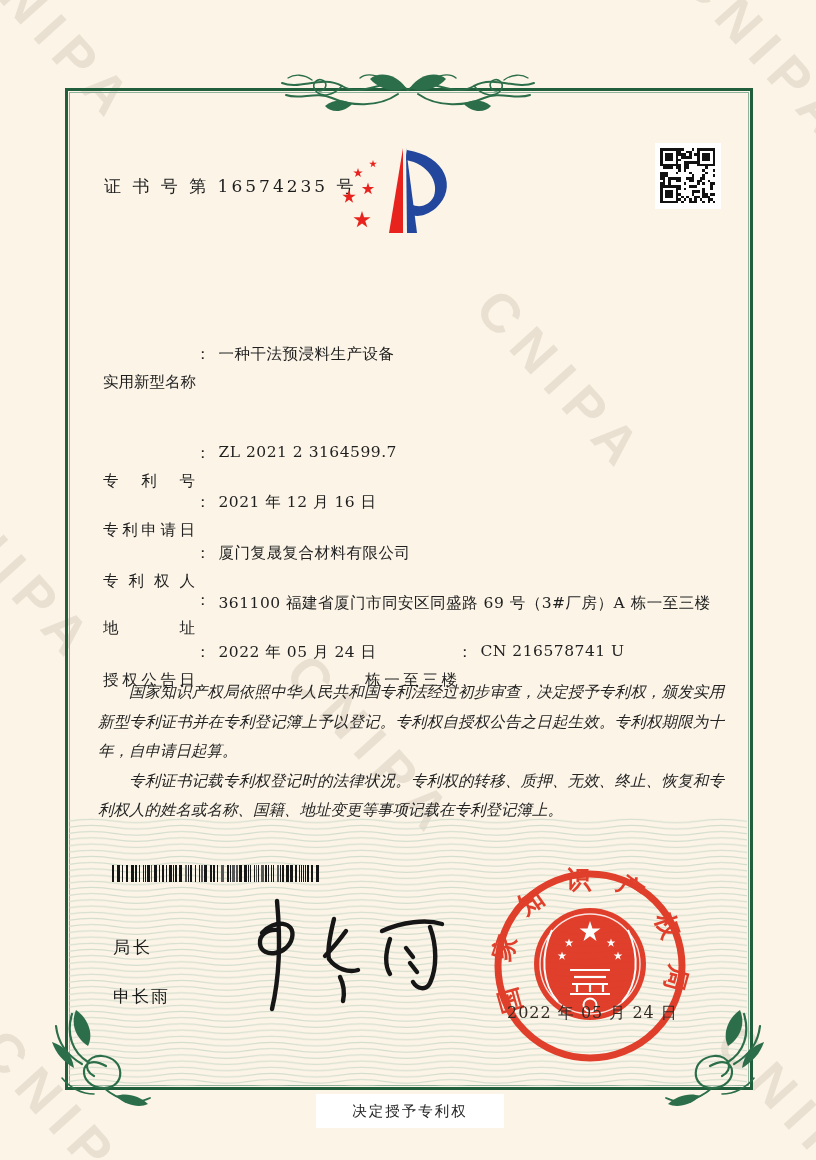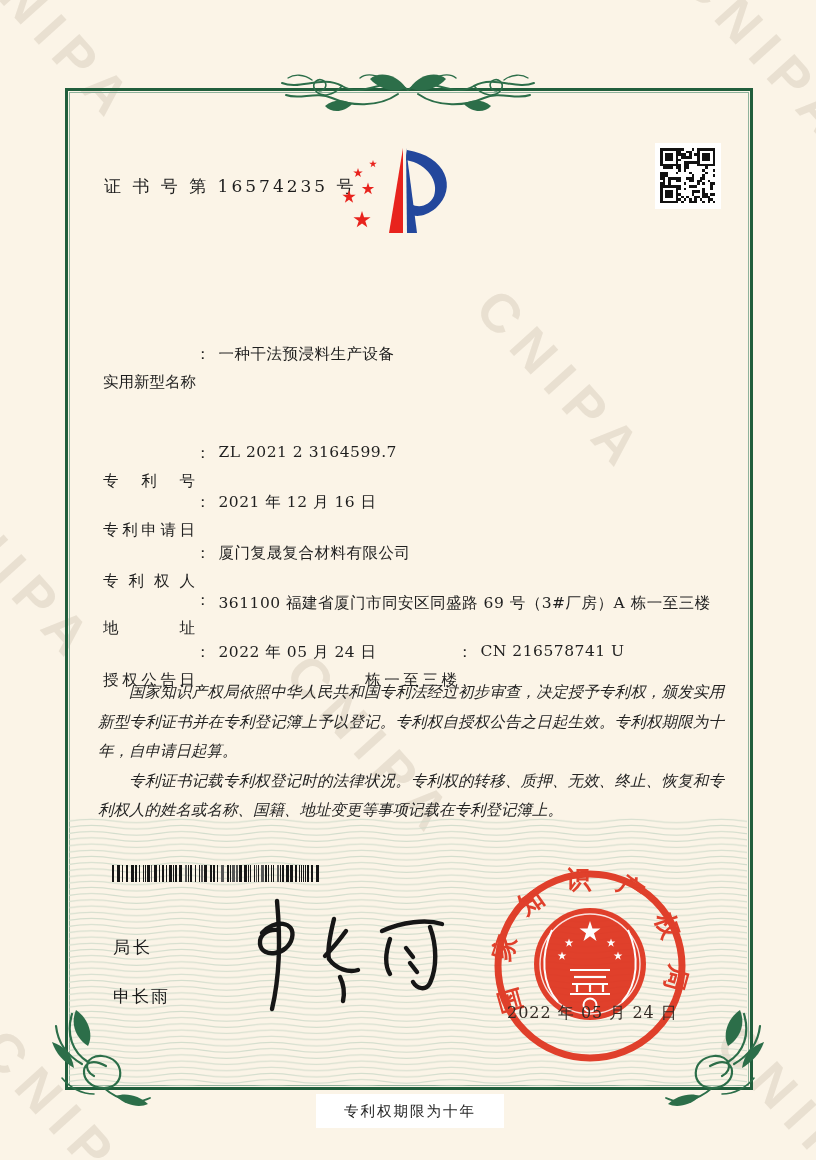--- a/index.html
+++ b/index.html
@@ -841,14 +841,14 @@
         <path d="M138,64 C150,90 148,118 132,136" stroke-width="2"></path>
       </g>
       <path id="sealArc" d="M 25,121 A 78,78 0 1,1 175,121" fill="none"></path>
       <text font-size="25" font-weight="bold" fill="#df3520" letter-spacing="23" font-family="'DejaVu Serif','Liberation Serif',serif">
         <textPath href="#sealArc" startOffset="50%" text-anchor="middle">国家知识产权局</textPath>
       </text>
     </g>
   </svg>
   <div class="seal-date">2022 年 05 月 24 日</div>
 
-  <div class="cont-note">专利权期限为十年</div>
+  <div class="cont-note">决定授予专利权</div>
 </div>
 
 </body></html>

